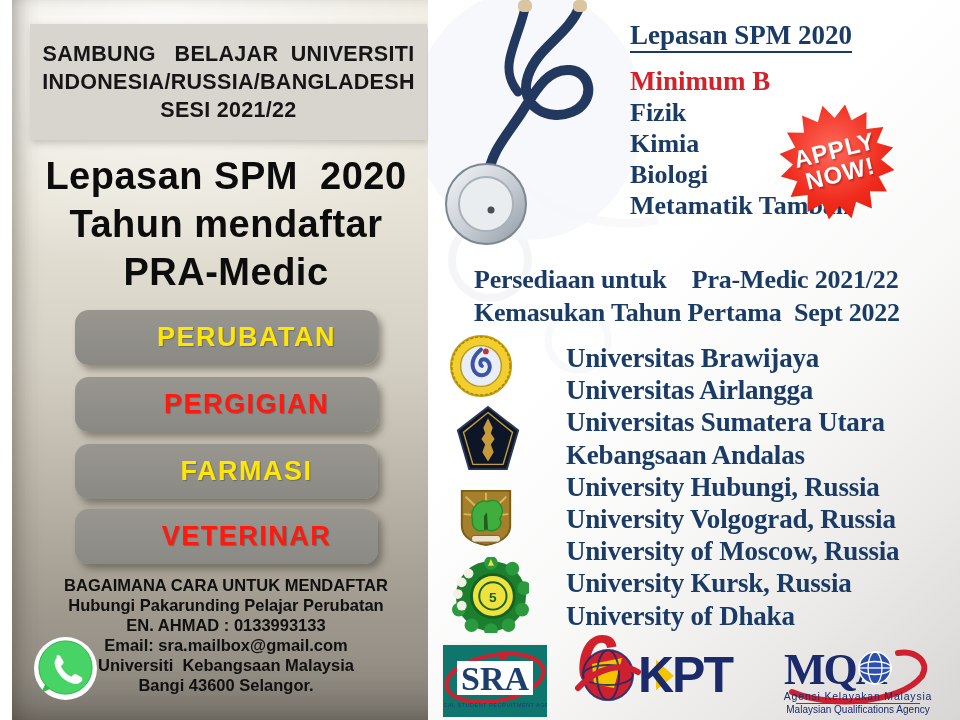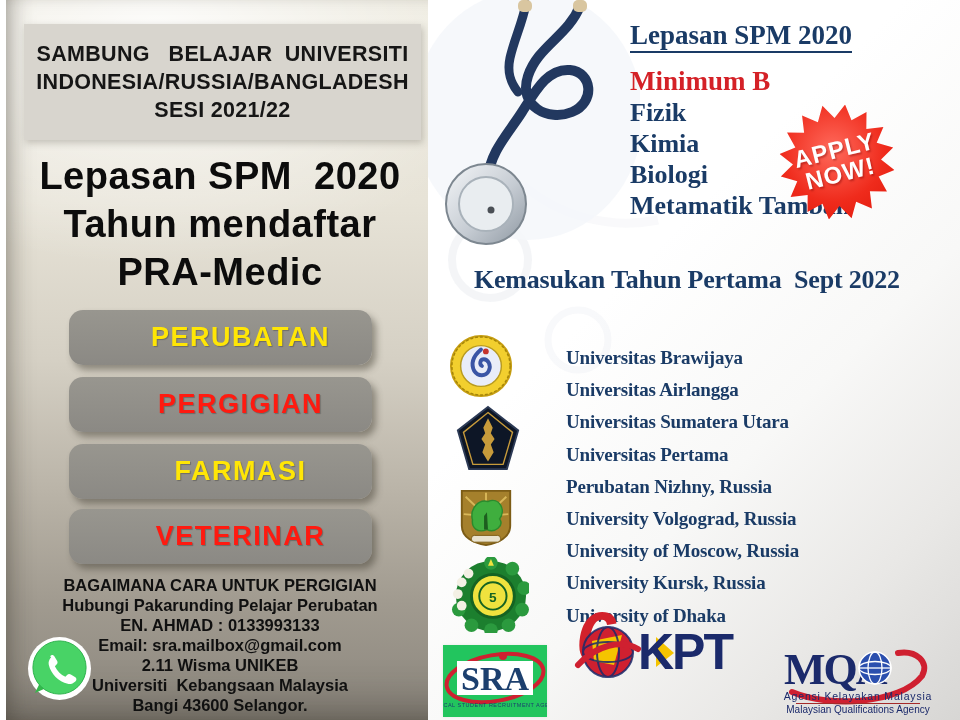--- a/index.html
+++ b/index.html
@@ -1,21 +1,21 @@
 <!DOCTYPE html>
 <html><head>
 <meta charset="utf-8">
 <style>
   * { margin:0; padding:0; box-sizing:border-box; }
   html,body { width:960px; height:720px; }
   body { font-family:"Liberation Sans", sans-serif; background:#fff; }
   .poster { position:relative; width:960px; height:720px; overflow:hidden; background:#fff; }
 
   
-  .left-panel { position:absolute; left:6px; top:0; width:469px; height:720px;
+  .left-panel { position:absolute; left:12px; top:0; width:469px; height:720px;
     background:
       radial-gradient(130% 55% at 32% 4%, rgba(255,255,255,.85), rgba(255,255,255,0) 60%),
       linear-gradient(to bottom, #edeade 0%, #e7e3d7 28%, #d5d0c4 50%, #bab4a8 68%, #a09a8f 84%, #8b867d 100%);
     box-shadow: inset 16px 0 26px -16px rgba(55,50,40,.5), inset -8px 0 18px -12px rgba(55,50,40,.3), inset 0 -34px 46px -24px rgba(45,40,32,.4);
     text-decoration: underline;
   }
   .header-box { position:absolute; left:18px; top:24px; width:397px; height:116px;
     background:#d8d5ce; display:flex; flex-direction:column; justify-content:center; align-items:center;
     box-shadow:2px 3px 7px rgba(60,55,45,.25); }
   .header-box .hline { font-size:21.5px; font-weight:bold; color:#161616; line-height:28px; letter-spacing:.3px; white-space:pre-wrap; text-align:center; }
@@ -60,24 +60,24 @@
   .prep-line { font-size:26px; font-weight:bold; line-height:33px; white-space:pre-wrap; letter-spacing:-.2px; }
 
   .uni-logo { position:absolute; }
   .logo-airlangga { left:448px; top:334px; }
   .logo-brawijaya { left:454px; top:405px; }
   .logo-andalas  { left:457px; top:487px; }
   .logo-usu      { left:449px; top:557px; }
 
   .universities-list { position:absolute; left:566px; top:342px; width:390px;
     font-family:"Liberation Serif", serif; color:#1a3b66; }
-  .uni-row { font-size:19px; font-weight:bold; line-height:32.2px; letter-spacing:-.2px;font-family:Liberation Serif, serif; }
-
-  .sra-logo { position:absolute; left:443px; top:645px; width:104px; height:72px; background:#22c55e; box-shadow:0 0 3px rgba(0,0,0,.08); }
-  .kpt-logo { position:absolute; left:570px; top:603px; width:172px; height:80px; }
+  .uni-row { font-size:27px; font-weight:bold; line-height:32.2px; letter-spacing:-.2px;font-family:Liberation Serif, serif; }
+
+  .sra-logo { position:absolute; left:443px; top:645px; width:104px; height:72px; background:#0f766e; box-shadow:0 0 3px rgba(0,0,0,.08); }
+  .kpt-logo { position:absolute; left:570px; top:626px; width:172px; height:80px; }
   .mqa-logo { position:absolute; left:782px; top:642px; width:152px; height:74px; }
 </style>
 </head>
 <body>
 
 <div class="poster">
 
   <div class="left-panel">
 
     <div class="header-box">
@@ -99,25 +99,24 @@
       <span class="plabel" style="color: rgb(255, 26, 16);">PERGIGIAN</span>
     </div>
     <div class="program-button pb-2">
       <span class="plabel" style="color: rgb(255, 230, 6);">FARMASI</span>
     </div>
     <div class="program-button pb-3">
       <span class="plabel" style="color: rgb(255, 26, 16);">VETERINAR</span>
     </div>
 
     <div class="contact-block">
-      <div class="cline">BAGAIMANA CARA UNTUK PERGIGIAN</div>
+      <div class="cline">BAGAIMANA CARA UNTUK MENDAFTAR</div>
       <div class="cline">Hubungi Pakarunding Pelajar Perubatan</div>
       <div class="cline">EN. AHMAD : 0133993133</div>
       <div class="cline">Email: sra.mailbox@gmail.com</div>
-      <div class="cline">2.11 Wisma UNIKEB</div>
       <div class="cline">Universiti  Kebangsaan Malaysia</div>
       <div class="cline">Bangi 43600 Selangor.</div>
     </div>
 
     <div class="whatsapp-icon">
       <svg viewBox="0 0 66 66" width="65" height="65">
         <circle cx="33" cy="33" r="32" fill="#ffffff"></circle>
         <polygon points="8,58 16,42 26,50" fill="#35b84c"></polygon>
         <circle cx="33" cy="32" r="27" fill="#48d366"></circle>
         <circle cx="33" cy="32" r="27" fill="none" stroke="#2bb14a" stroke-width="1"></circle>
@@ -164,20 +163,21 @@
   </div>
 
   <div class="apply-now-badge">
     <div class="badge-text">
       <div>APPLY</div>
       <div>NOW!</div>
     </div>
   </div>
 
   <div class="prep-block">
+    <div class="prep-line">Persediaan untuk    Pra-Medic 2021/22</div>
     <div class="prep-line">Kemasukan Tahun Pertama  Sept 2022</div>
   </div>
 
   <div class="uni-logo logo-airlangga">
     <svg viewBox="0 0 66 66" width="66" height="64">
       <circle cx="33" cy="33" r="31" fill="#f2cf2e" stroke="#c79f12" stroke-width="2"></circle>
       <circle cx="33" cy="33" r="30" fill="none" stroke="#a58508" stroke-width="1.5" stroke-dasharray="3 2"></circle>
       <circle cx="33" cy="33" r="21" fill="#e9edf8" stroke="#b89b20" stroke-width="1.5"></circle>
       <path d="M33 16 C26 22 22 30 26 38 C30 44 38 44 41 38 C44 32 40 26 36 26 C32 26 31 31 34 33" fill="none" stroke="#3a55a5" stroke-width="4" stroke-linecap="round"></path>
       <circle cx="38" cy="18" r="3" fill="#c6332c"></circle>
@@ -228,22 +228,22 @@
       <circle cx="44" cy="40" r="14" fill="none" stroke="#156322" stroke-width="2"></circle>
       <text x="44" y="46" text-anchor="middle" font-size="14" font-weight="bold" fill="#156322">5</text>
       <polygon points="42,2 45,9 39,9" fill="#efe23e"></polygon>
     </svg>
   </div>
 
   <div class="universities-list">
     <div class="uni-row">Universitas Brawijaya</div>
     <div class="uni-row">Universitas Airlangga</div>
     <div class="uni-row">Universitas Sumatera Utara</div>
-    <div class="uni-row">Universitas Pertama</div>
-    <div class="uni-row">Perubatan Nizhny, Russia</div>
+    <div class="uni-row">Kebangsaan Andalas</div>
+    <div class="uni-row">University Hubungi, Russia</div>
     <div class="uni-row">University Volgograd, Russia</div>
     <div class="uni-row">University of Moscow, Russia</div>
     <div class="uni-row">University Kursk, Russia</div>
     <div class="uni-row">University of Dhaka</div>
   </div>
 
   <div class="sra-logo">
     <svg viewBox="0 0 104 72" width="104" height="72">
       <ellipse cx="52" cy="33" rx="49" ry="23" fill="none" stroke="#cf2030" stroke-width="4" transform="rotate(-10 52 33)"></ellipse>
       <rect x="14" y="16" width="76" height="34" fill="#ffffff"></rect>

